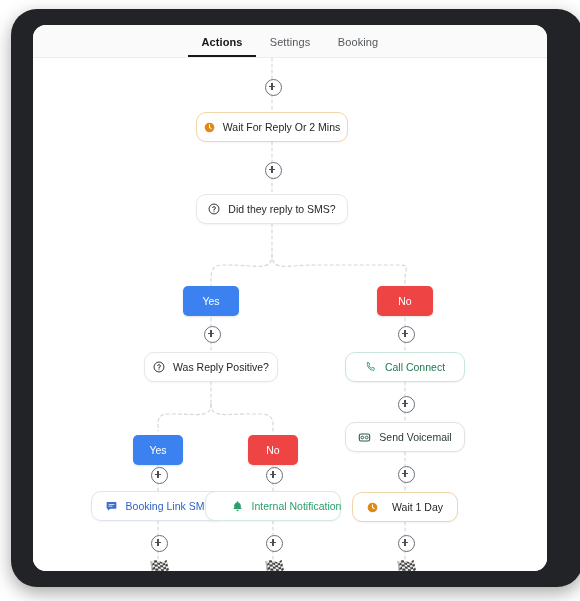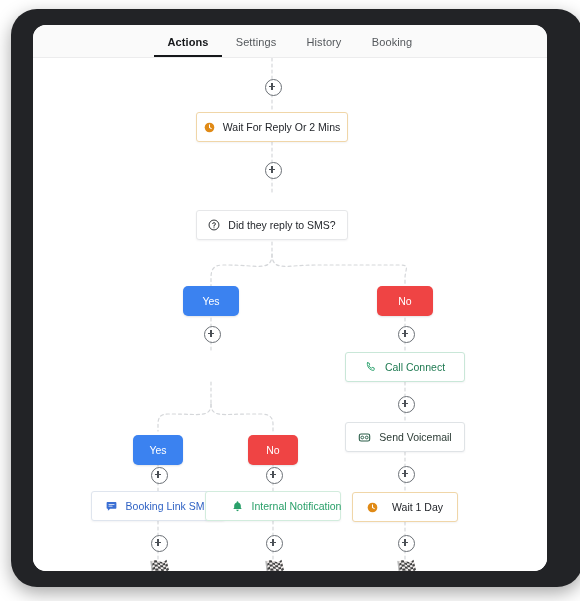--- a/index.html
+++ b/index.html
@@ -79,21 +79,21 @@
     pointer-events: none;
   }
 
   .node {
     position: absolute;
     box-sizing: border-box;
     display: flex;
     align-items: center;
     justify-content: center;
     background: #ffffff;
-    border-radius: 3px;
+    border-radius: 10px;
     font-size: 10.5px;
     white-space: nowrap;
     cursor: pointer;
     z-index: 3;
   }
 
   .card {
     border: 1px solid #e6e7e9;
     box-shadow: 0 1px 2px rgba(16,24,40,0.05);
     height: 30px;
@@ -157,21 +157,20 @@
 </style>
 </head>
 <body>
 
 <div id="device-frame">
   <div id="app-window">
 
     <div id="tab-bar">
       <div class="tab active">Actions</div>
       <div class="tab">Settings</div>
-      <div class="tab">History</div>
       <div class="tab">Booking</div>
     </div>
 
     <div id="canvas">
 
       <svg id="edges" viewBox="0 0 514 513" xmlns="http://www.w3.org/2000/svg">
         <g fill="none" stroke="#d5d7da" stroke-width="1.2" stroke-dasharray="3 3" stroke-linecap="round">
 
           <path d="M 239 0 L 239 21"></path>
 
@@ -235,39 +234,49 @@
       <div class="node card amber" style="left:163px; top:54px; width:152px;">
         <span class="ico">
           <svg width="11" height="11" viewBox="0 0 16 16">
             <circle cx="8" cy="8" r="7" fill="#e08a16"></circle>
             <path d="M8 4 L8 8 L10.6 9.6" stroke="#ffffff" stroke-width="1.5" fill="none" stroke-linecap="round"></path>
           </svg>
         </span>
         <span>Wait For Reply Or 2 Mins</span>
       </div>
 
-      <div class="node card" style="left:163px; top:152px; width:152px;">
+      <div class="node card" style="left:163px; top:136px; width:152px;">
         <span class="ico">
           <svg width="12" height="12" viewBox="0 0 16 16">
             <circle cx="8" cy="8" r="6.6" fill="none" stroke="#1d2024" stroke-width="1.2"></circle>
             <path d="M6.2 6.2 A1.85 1.85 0 1 1 8 8.5 L8 9.6" stroke="#1d2024" stroke-width="1.2" fill="none" stroke-linecap="round"></path>
             <circle cx="8" cy="11.6" r="0.72" fill="#1d2024"></circle>
           </svg>
         </span>
         <span>Did they reply to SMS?</span>
       </div>
 
       <div class="node pill yes" style="left:150px; top:228px; width:56px;">
         <span>Yes</span>
       </div>
 
       <div class="node pill no" style="left:344px; top:228px; width:56px;">
         <span>No</span>
       </div>
 
+      <div class="node card" style="left:111px; top:294px; width:134px;">
+        <span class="ico">
+          <svg width="12" height="12" viewBox="0 0 16 16">
+            <circle cx="8" cy="8" r="6.6" fill="none" stroke="#1d2024" stroke-width="1.2"></circle>
+            <path d="M6.2 6.2 A1.85 1.85 0 1 1 8 8.5 L8 9.6" stroke="#1d2024" stroke-width="1.2" fill="none" stroke-linecap="round"></path>
+            <circle cx="8" cy="11.6" r="0.72" fill="#1d2024"></circle>
+          </svg>
+        </span>
+        <span>Was Reply Positive?</span>
+      </div>
 
       <div class="node card green" style="left:312px; top:294px; width:120px;">
         <span class="ico">
           <svg width="12" height="12" viewBox="0 0 16 16">
             <path d="M3.2 2.6 L5.4 2.6 L6.3 5.2 L5.0 6.2 C5.7 7.7 7.0 9.0 8.6 9.7
                      L9.6 8.4 L12.2 9.3 L12.2 11.6 C12.2 12.2 11.8 12.6 11.2 12.6
                      C7.0 12.3 3.5 8.8 3.2 4.6 C3.1 3.5 3.1 3.0 3.2 2.6 Z" fill="none" stroke="#27a06b" stroke-width="1.25" stroke-linejoin="round" stroke-linecap="round"></path>
           </svg>
         </span>
         <span>Call Connect</span>

